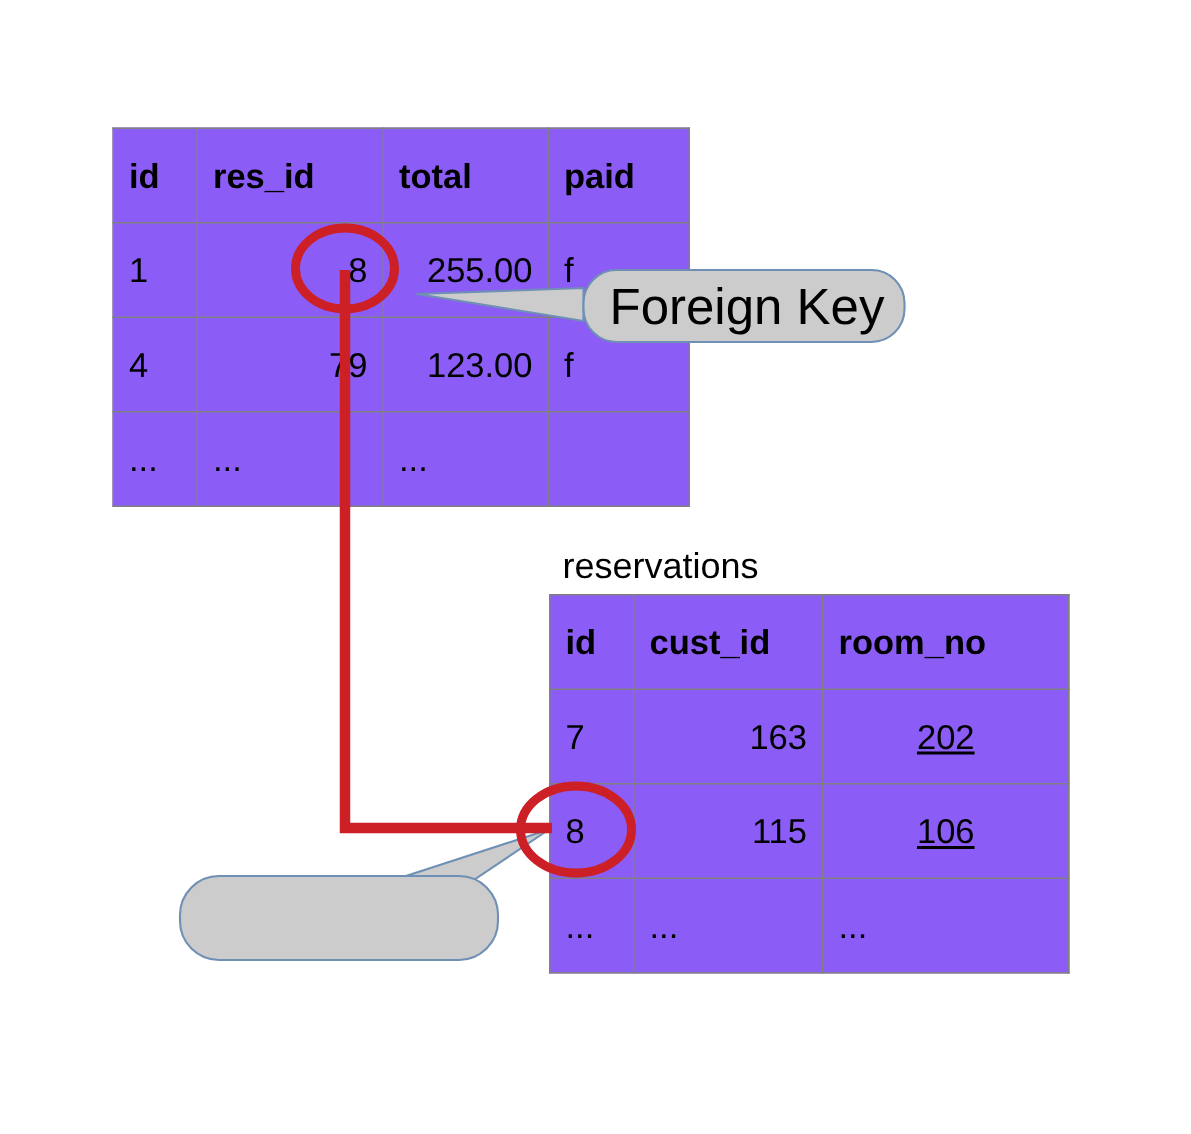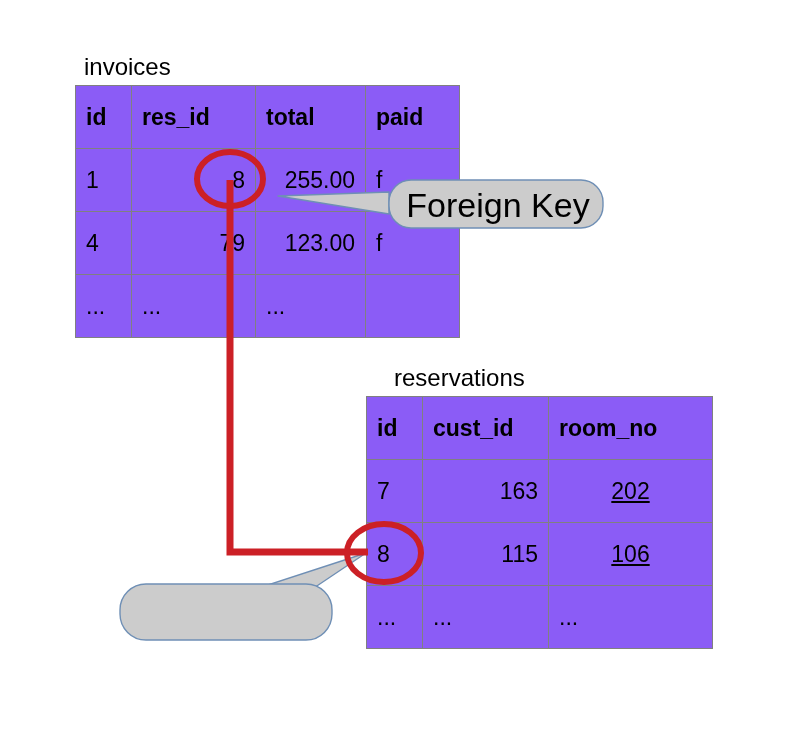--- a/index.html
+++ b/index.html
@@ -26,21 +26,21 @@
 
   
   .table-title {
     position: absolute;
     font-size: 24px;
     line-height: 28px;
     color: #000;
     white-space: nowrap;
   }
   #invoices-title { left: 84px; top: 53px; }
-  #reservations-title { left: 394px; top: 364px; }
+  #reservations-title { left: 375px; top: 364px; }
 
   
   table.db-table {
     position: absolute;
     border-collapse: collapse;
     background: #8b5cf6;
     table-layout: fixed;
   }
   table.db-table td {
     border: 1px solid #808080;
@@ -94,21 +94,20 @@
     text-align: center;
   }
   #fk-label { left: 398px; top: 191px; width: 200px; }
   #pk-label { left: 126px; top: 597px; width: 200px; }
 </style>
 </head>
 <body>
 
 <div id="diagram">
 
-  <div class="table-title" id="invoices-title">invoices</div>
 
   <table class="db-table" id="invoices-table">
     <colgroup>
       <col class="c-id">
         <col class="c-res">
         <col class="c-total">
         <col class="c-paid">
     </colgroup>
     <tbody>
       <tr class="hdr-row">

